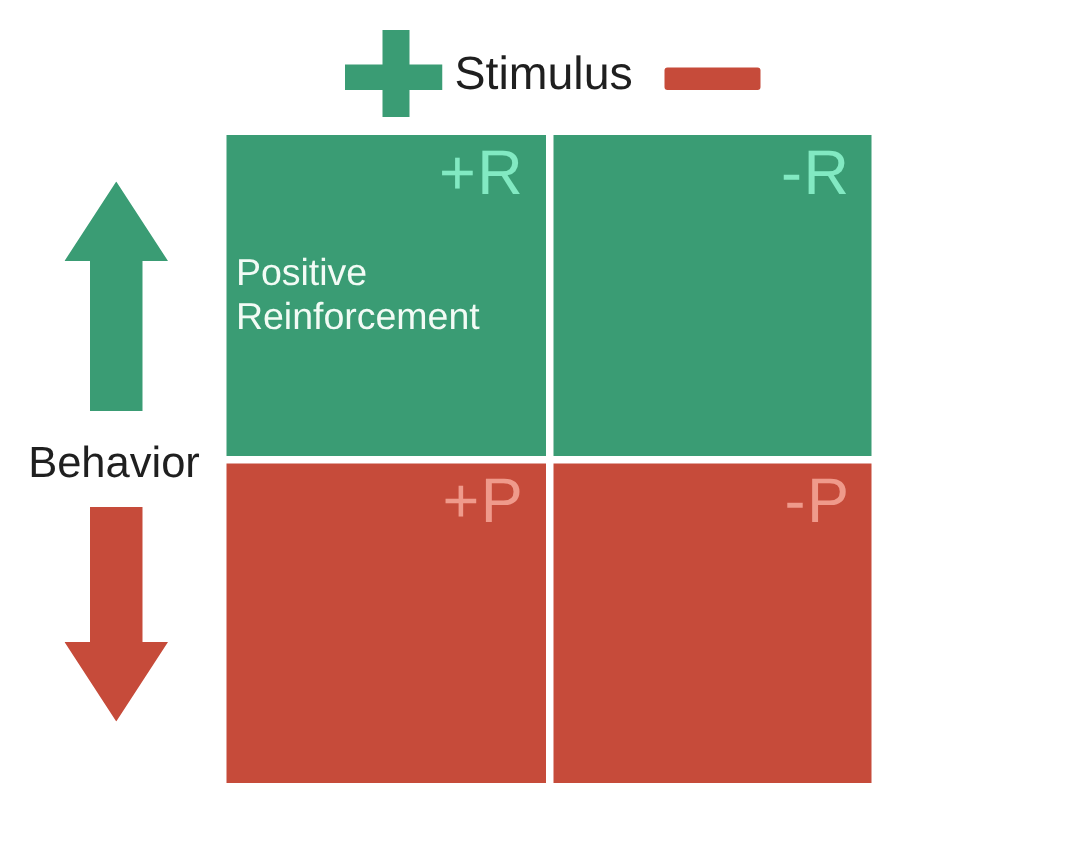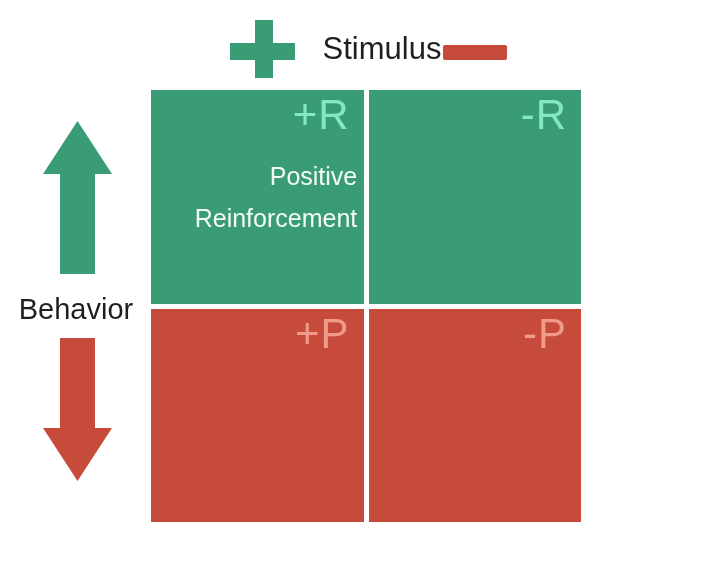--- a/index.html
+++ b/index.html
@@ -12,24 +12,23 @@
     overflow:hidden;
   }
 
   
   .plus-icon {
     position:absolute; left:230px; top:20px;
     width:65px; height:58px; color:var(--green);
   }
   .stimulus-label {
     position:absolute; left:303px; top:32px; width:134px;
-    text-align:center;
+    text-align:left;
     font-size:31px; line-height:33px; font-weight:400;
     color:var(--axis-text);
-    margin-left:12px;
   }
   .minus-icon {
     position:absolute; left:443px; top:45px;
     width:64px; height:15px;
     background:var(--red);
     border-radius:2px;
   }
 
   
   .arrow-up-icon {
@@ -64,22 +63,22 @@
   .quadrant.q-red   { background:var(--red); }
   .q-code {
     position:absolute; top:0px; right:14px;
     font-size:42px; line-height:50px; font-weight:400;
     letter-spacing:1px;
   }
   .q-green .q-code { color:var(--code-green); }
   .q-red   .q-code { color:var(--code-red); }
   .q-label {
     max-width:200px;
-    text-align:right;
-    font-size:25px; line-height:42px; font-weight:400;
+    text-align:left;
+    font-size:25px; line-height:29px; font-weight:400;
     color:var(--label-text);
   }
 </style>
 </head>
 <body>
 
 <div id="stage">
 
   <div>
     <svg class="plus-icon" viewBox="0 0 65 58" aria-hidden="true">

